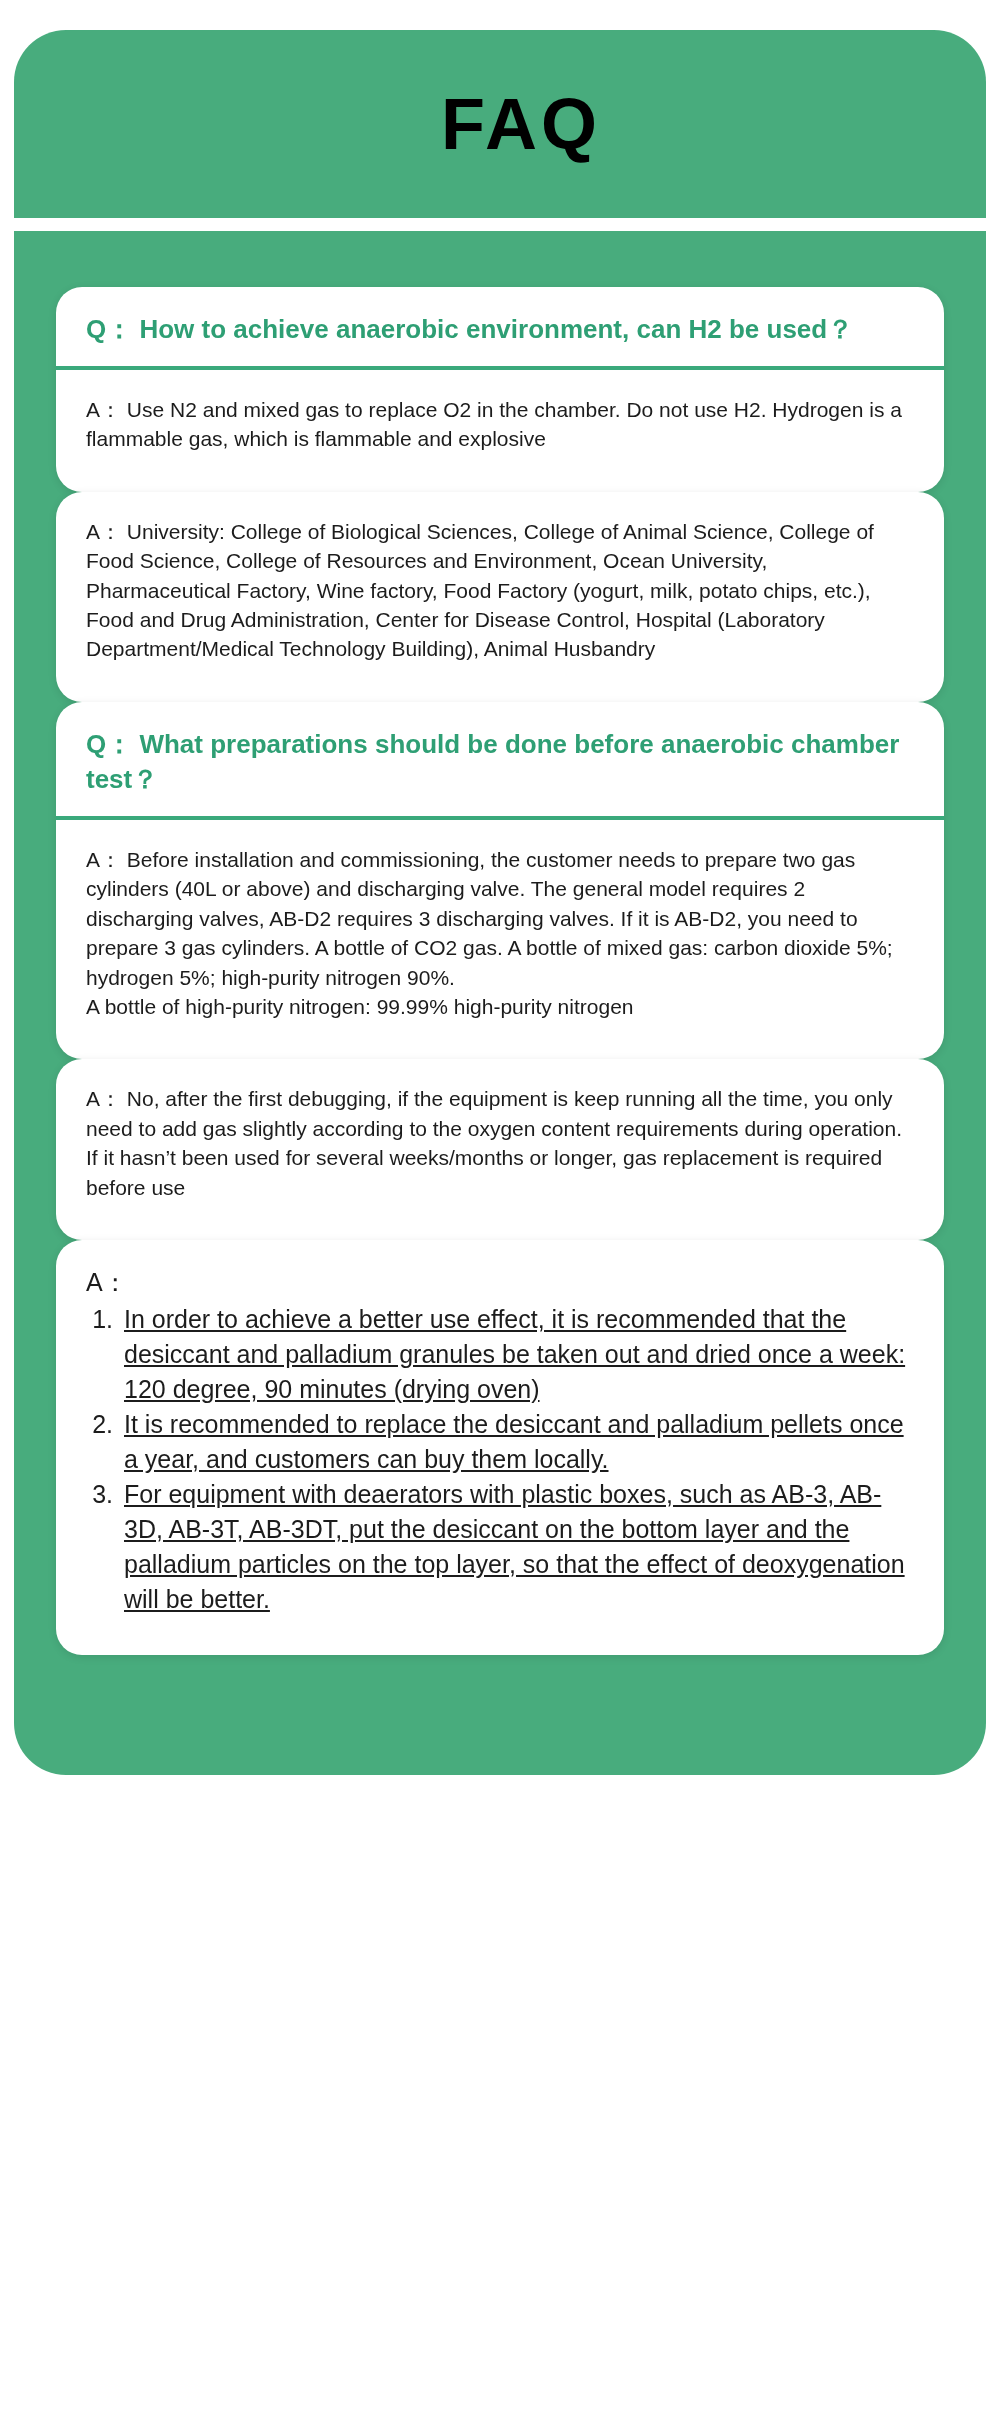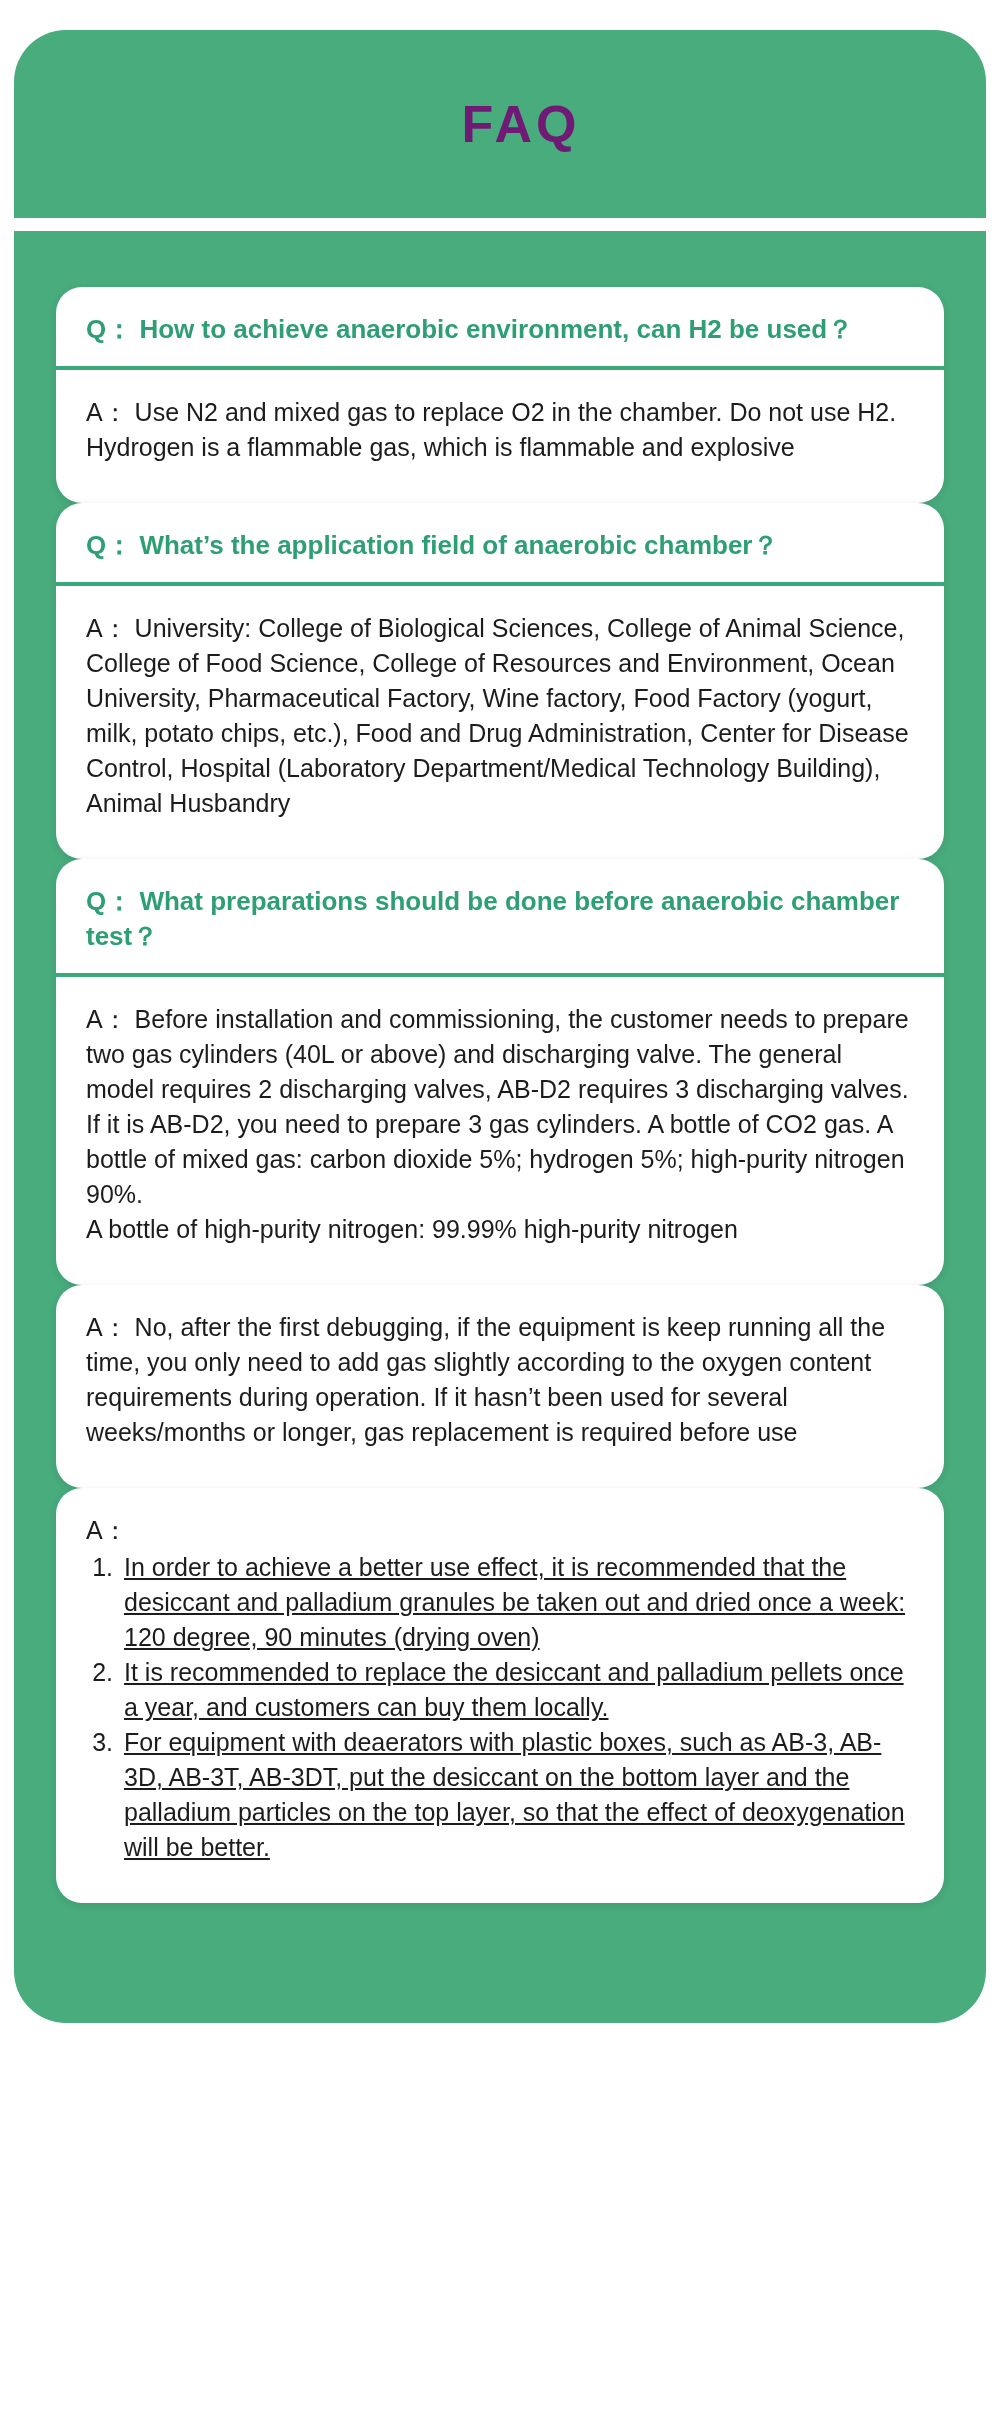--- a/index.html
+++ b/index.html
@@ -16,22 +16,22 @@
     border-radius: 52px;
     overflow: hidden;
   }
   .header {
     height: 188px;
     display: flex;
     align-items: center;
     justify-content: center;
   }
   .page-title {
-    color: #701a75;
-    font-size: 52px;
+    color: #000000;
+    font-size: 72px;
     font-weight: bold;
     letter-spacing: 4px;
     margin-left: 42px;
   }
   .divider {
     height: 13px;
     background: #ffffff;
   }
   .cards {
     padding: 56px 42px 120px;
@@ -48,21 +48,21 @@
     padding: 25px 30px 19px;
     color: #2e9f74;
     font-weight: bold;
     font-size: 26px;
     line-height: 1.35;
     border-bottom: 4px solid #3aa97b;
   }
   .a {
     padding: 25px 30px 38px;
     color: #1c1c1c;
-    font-size: 25px;
+    font-size: 21px;
     line-height: 1.4;
     white-space: pre-line;
   }
   .a-block {
     padding: 25px 30px 38px;
     color: #1c1c1c;
     font-size: 25px;
     line-height: 1.4;
   }
   .a-block .a-label { margin-bottom: 2px; }
@@ -87,21 +87,20 @@
     <div class="divider"></div>
 
     <div class="cards">
 
       <section class="card">
         <div class="q">Q： How to achieve anaerobic environment, can H2 be used？</div>
         <div class="a">A： Use N2 and mixed gas to replace O2 in the chamber. Do not use H2. Hydrogen is a flammable gas, which is flammable and explosive</div>
       </section>
 
       <section class="card">
-        <div class="q">Q： What’s the application field of anaerobic chamber？</div>
         <div class="a">A： University: College of Biological Sciences, College of Animal Science, College of Food Science, College of Resources and Environment, Ocean University, Pharmaceutical Factory, Wine factory, Food Factory (yogurt, milk, potato chips, etc.), Food and Drug Administration, Center for Disease Control, Hospital (Laboratory Department/Medical Technology Building), Animal Husbandry</div>
       </section>
 
       <section class="card">
         <div class="q">Q： What preparations should be done before anaerobic chamber test？</div>
         <div class="a">A： Before installation and commissioning, the customer needs to prepare two gas cylinders (40L or above) and discharging valve. The general model requires 2 discharging valves, AB-D2 requires 3 discharging valves. If it is AB-D2, you need to prepare 3 gas cylinders. A bottle of CO2 gas. A bottle of mixed gas: carbon dioxide 5%; hydrogen 5%; high-purity nitrogen 90%.
 A bottle of high-purity nitrogen: 99.99% high-purity nitrogen</div>
       </section>
 
       <section class="card">

